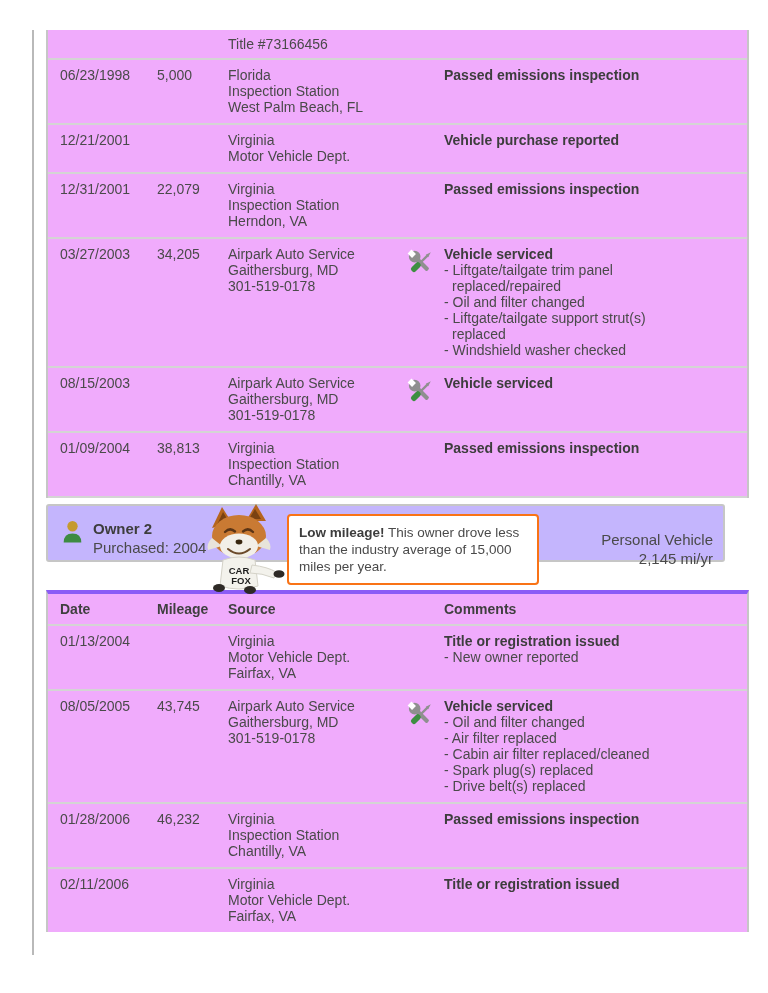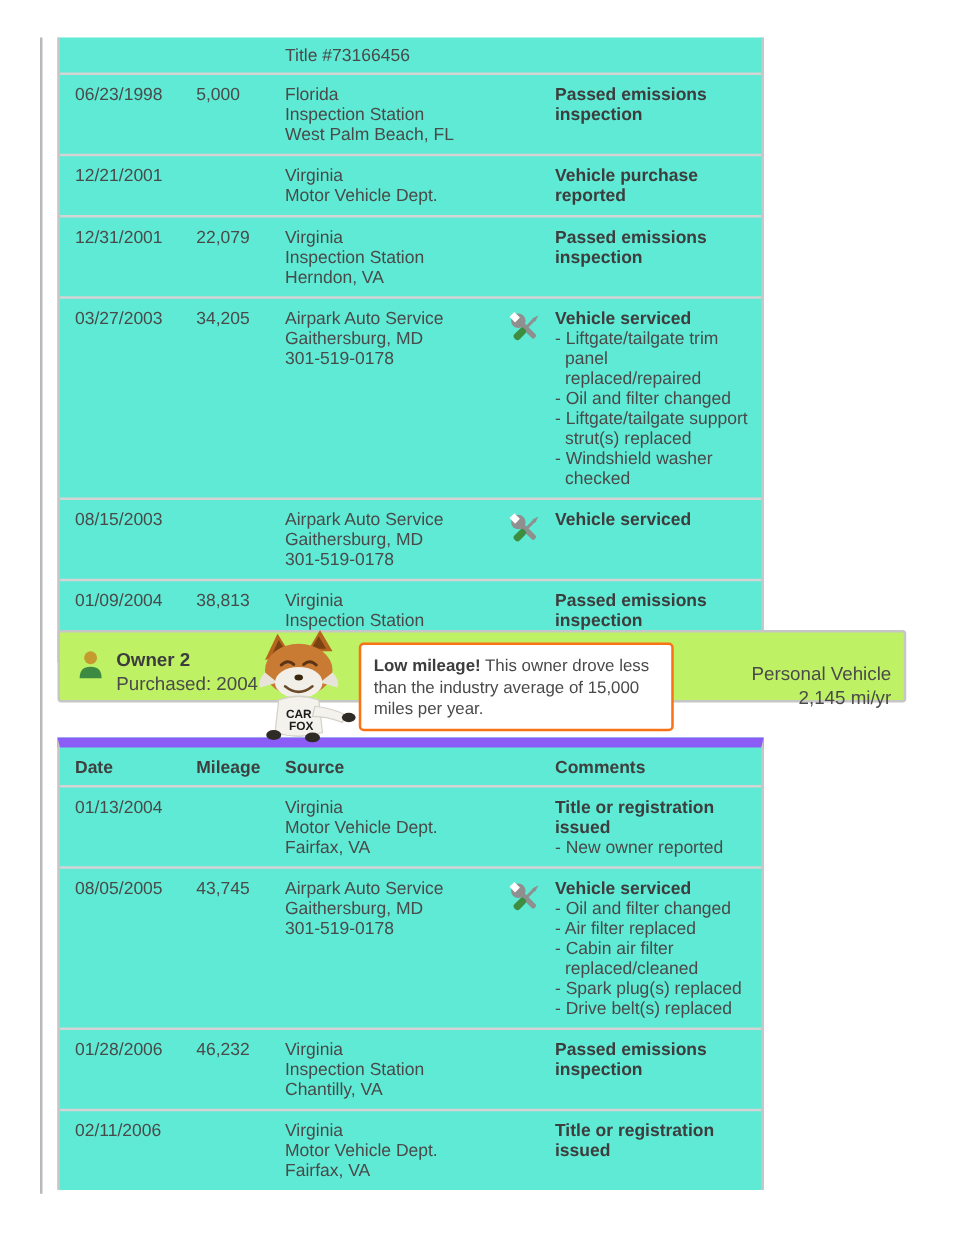--- a/index.html
+++ b/index.html
@@ -1,45 +1,45 @@
 <!DOCTYPE html>
 <html><head>
 <meta charset="utf-8">
 <style>
   * { box-sizing: border-box; margin: 0; padding: 0; }
   html, body { width: 768px; height: 993px; background: #ffffff; overflow: hidden; }
   body { font-family: "Liberation Sans", sans-serif; color: #4a4a4a; font-size: 14px; line-height: 16px; position: relative; }
 
   .page-rule { position: absolute; left: 32px; top: 30px; width: 2px; height: 925px; background: #b9b9b9; }
 
-  .history-table { position: absolute; left: 46px; width: 565px; background: #5eead4;
+  .history-table { position: absolute; left: 46px; width: 703px; background: #f0abfc;
                    border-left: 2px solid #c6c6c6; border-right: 2px solid #c6c6c6; }
   .table1 { top: 30px; }
-  .table2 { top: 590px; border-top: 8px solid #8b5cf6; }
+  .table2 { top: 590px; border-top: 4px solid #8b5cf6; }
 
   .row, .partial-row, .header-row {
     display: grid;
     grid-template-columns: 97px 71px 177px 39px 1fr;
     padding: 7px 10px 8px 12px;
     border-bottom: 2px solid #d4d4d4;
   }
   .partial-row { padding-top: 6px; padding-bottom: 6px; }
   .header-row { font-weight: bold; color: #3f3f3f; padding-top: 7px; padding-bottom: 7px; }
   .row.no-sep { border-bottom: none; }
 
   .cell { text-align: left; vertical-align: top; }
   .cell.comments { max-width: 262px; }
   .comment-title { font-weight: bold; color: #3d3d3d; }
   .comment-item { padding-left: 8px; text-indent: -8px; max-width: 255px; }
 
   .icon-cell svg { display: block; margin-top: 1px; }
 
   
   .owner-card { position: absolute; left: 46px; top: 504px; width: 679px; height: 58px;
-                border: 2px solid #c6c6c6; border-radius: 3px; background: #bef264; }
+                border: 2px solid #c6c6c6; border-radius: 3px; background: #c4b5fd; }
   .owner-left { position: absolute; left: 13px; top: 13px; display: flex; gap: 9px; }
   .owner-title { font-weight: bold; color: #3d3d3d; font-size: 15px; line-height: 19px; }
   .owner-sub { font-size: 15px; line-height: 19px; }
   .callout { position: absolute; left: 239px; top: 8px; width: 252px; min-height: 68px;
              border: 2px solid #f97316; border-radius: 4px; background: #fff;
              padding: 8px 10px; font-size: 13.5px; line-height: 17px; }
   .callout .b { font-weight: bold; color: #3d3d3d; }
   .owner-right { position: absolute; right: 10px; top: 24px; text-align: right;
                  font-size: 15px; line-height: 19px; }
 

